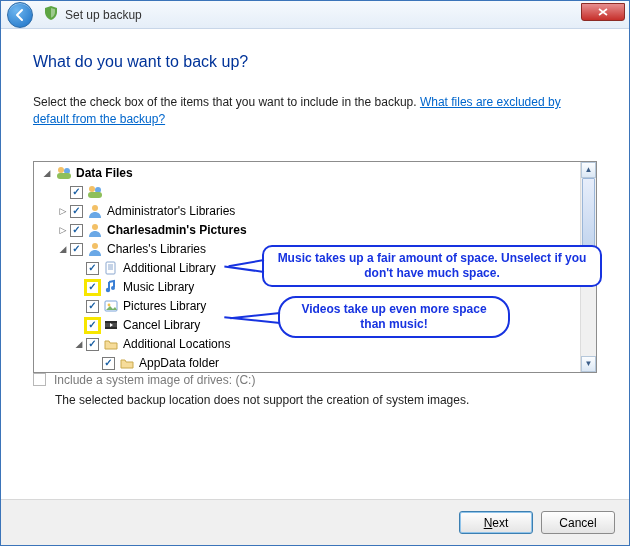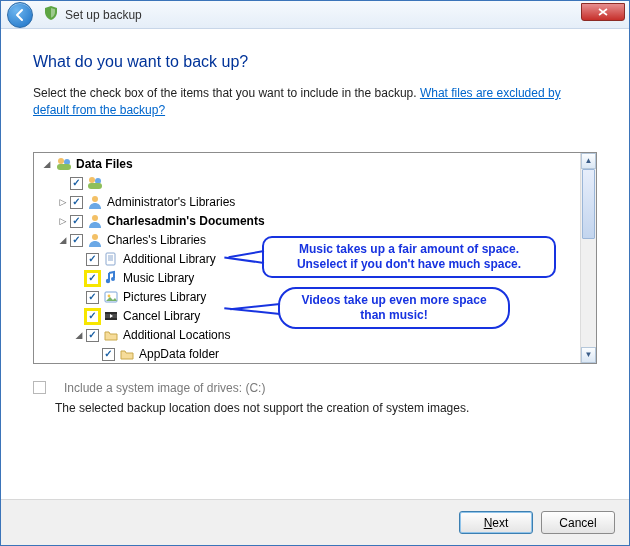--- a/index.html
+++ b/index.html
@@ -65,21 +65,21 @@
   }
   .content {
     flex: 1;
     padding: 18px 32px 0 32px;
     overflow: hidden;
     position: relative;
   }
   .heading {
     color: #003399;
     font-size: 16px;
-    margin: 6px 0 14px 0;
+    margin: 6px 0 23px 0;
     font-weight: 400;
   }
   .subtext {
     font-size: 12px;
     color: #222;
     line-height: 1.4;
     margin-bottom: 33px;
   }
   .link {
     color: #0066cc;
@@ -181,32 +181,32 @@
     z-index: 5;
   }
   .annotation::before,
   .annotation::after {
     content: "";
     position: absolute;
     right: 100%;
     height: 2px;
     background: #1733e0;
   }
-  .ann-top { top: 83px; left: 228px; width: 294px; }
+  .ann-top { top: 83px; left: 228px; width: 340px; }
   .ann-top::before { width: 36px; top: 12px; transform: rotate(-10deg); transform-origin: right; }
   .ann-top::after  { width: 40px; top: 24px; transform: rotate(8deg);  transform-origin: right; }
   .ann-bot { top: 134px; left: 244px; width: 232px; border-radius: 18px; }
   .ann-bot::before { width: 50px; top: 14px; transform: rotate(-6deg); transform-origin: right; }
   .ann-bot::after  { width: 56px; top: 24px; transform: rotate(6deg);  transform-origin: right; }
 
   .sysimg-row {
     display: flex;
     align-items: center;
-    margin-top: 17px;
-    gap: 16px;
+    margin-top: 0;
+    gap: 6px;
   }
   .sysimg-row .checkbox { border-color: #b8b8b8; }
   .sysimg-label { color: #7a7a7a; }
   .sysimg-note {
     margin: 6px 0 0 22px;
     font-size: 12px;
     color: #222;
   }
 
   .footer {
@@ -315,21 +315,21 @@
 
         <div class="node ind1 bold">
           <span class="expander">▷</span>
           <span class="checkbox checked"></span>
           <span class="node-icon">
             <svg width="16" height="16" viewBox="0 0 16 16">
                 <circle cx="8" cy="5" r="3" fill="#f3c066"></circle>
                 <path d="M2 15c0-4 3-6 6-6s6 2 6 6z" fill="#6aa8e6"></path>
               </svg>
           </span>
-          <span class="node-label">Charlesadmin's Documents</span>
+          <span class="node-label">Charlesadmin's Pictures</span>
         </div>
 
         <div class="node ind1">
           <span class="expander">◢</span>
           <span class="checkbox checked"></span>
           <span class="node-icon">
             <svg width="16" height="16" viewBox="0 0 16 16">
                 <circle cx="8" cy="5" r="3" fill="#f3c066"></circle>
                 <path d="M2 15c0-4 3-6 6-6s6 2 6 6z" fill="#6aa8e6"></path>
               </svg>

